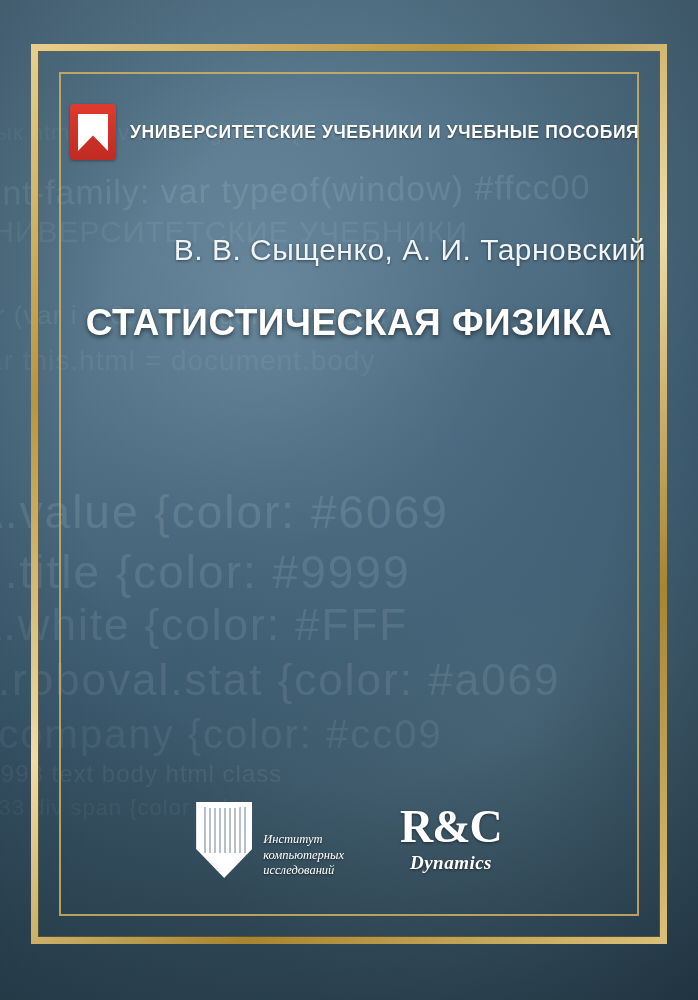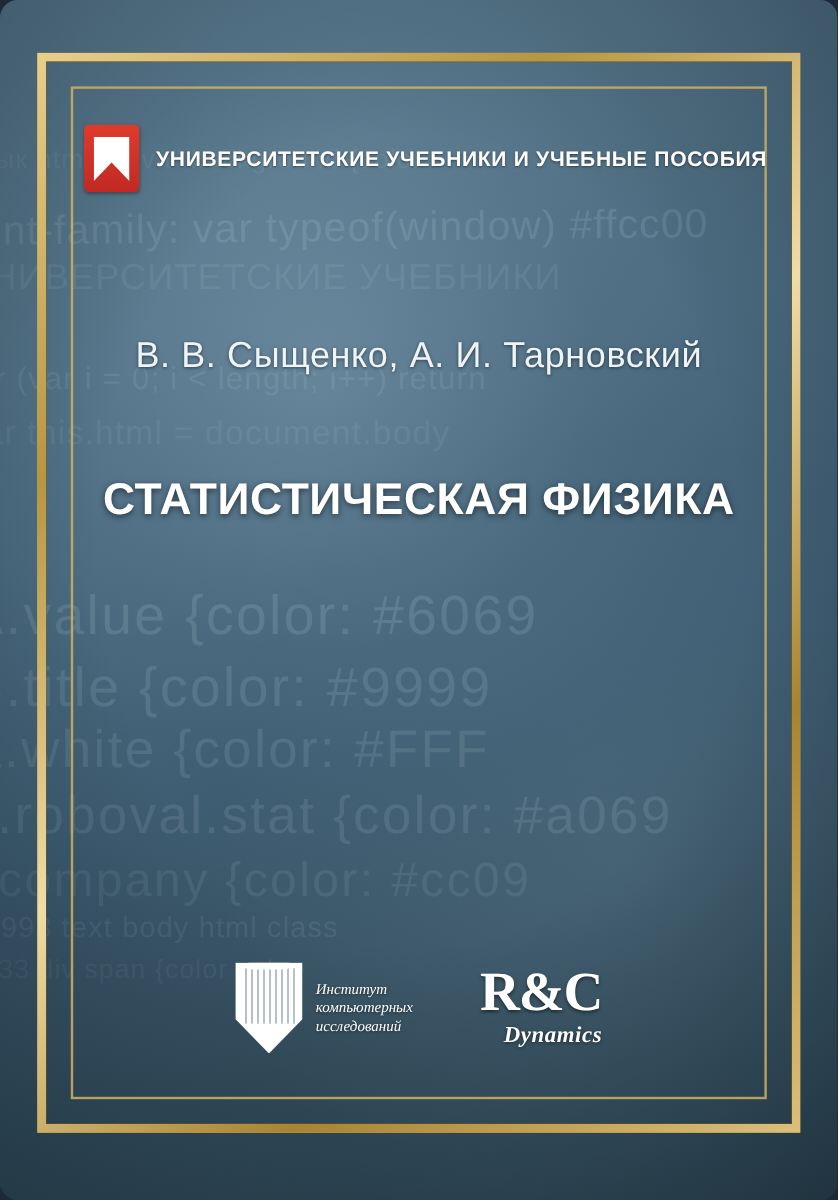--- a/index.html
+++ b/index.html
@@ -12,21 +12,20 @@
   }
   .cover {
     position: relative;
     width: 698px;
     height: 1000px;
     overflow: hidden;
     background:
       radial-gradient(ellipse 60% 45% at 38% 30%, rgba(150,180,200,0.35) 0%, rgba(110,145,170,0.10) 55%, rgba(0,0,0,0) 80%),
       radial-gradient(ellipse 70% 50% at 75% 72%, rgba(120,155,180,0.22) 0%, rgba(0,0,0,0) 70%),
       linear-gradient(160deg, #5d7d92 0%, #567589 18%, #4c6b80 38%, #3f5d72 58%, #36505f 78%, #2e4552 100%);
-    border-radius: 15px;
   }
   
   .texture {
     position: absolute;
     inset: 0;
     overflow: hidden;
     pointer-events: none;
   }
   .code-layer {
     position: absolute;
@@ -128,31 +127,31 @@
   .series-text {
     color: #ffffff;
     font-size: 17.5px;
     font-weight: bold;
     letter-spacing: 0.6px;
     line-height: 1.2;
     text-shadow: 0 1px 2px rgba(0,0,0,0.45);
   }
 
   .authors {
-    margin-top: 120px;
-    text-align: center;
+    margin-top: 73px;
+    text-align: right;
     color: #eef4f8;
     font-size: 30px;
     font-weight: normal;
     letter-spacing: 0.5px;
     text-shadow: 0 1px 3px rgba(0,0,0,0.5);
   }
 
   .title {
-    margin-top: 78px;
+    margin-top: 32px;
     text-align: center;
     color: #ffffff;
     font-size: 37px;
     font-weight: bold;
     line-height: 1.28;
     letter-spacing: 0.5px;
     text-shadow: 0 2px 5px rgba(0,0,0,0.55);
   }
   .title .line { display: block; }
 
@@ -161,21 +160,21 @@
   .publishers {
     display: flex;
     align-items: flex-end;
     justify-content: center;
     gap: 56px;
     margin-bottom: 44px;
   }
 
   .pub-ics {
     display: flex;
-    align-items: center;
+    align-items: flex-end;
     gap: 11px;
   }
   .shield {
     width: 56px;
     height: 76px;
     background: #ffffff;
     clip-path: polygon(0 0, 100% 0, 100% 62%, 50% 100%, 0 62%);
     position: relative;
     flex: 0 0 auto;
   }
@@ -202,21 +201,21 @@
   .ics-text {
     color: #ffffff;
     font-family: "Liberation Serif", serif;
     font-style: italic;
     font-size: 12.5px;
     line-height: 1.22;
     text-align: left;
     text-shadow: 0 1px 2px rgba(0,0,0,0.5);
   }
   .pub-rcd {
-    text-align: right;
+    text-align: center;
     color: #ffffff;
     text-shadow: 0 1px 3px rgba(0,0,0,0.5);
     padding-bottom: 4px;
     margin-top: 37px;
   }
   .rcd-main {
     font-family: "Liberation Serif", serif;
     font-size: 46px;
     font-weight: bold;
     letter-spacing: -1px;

